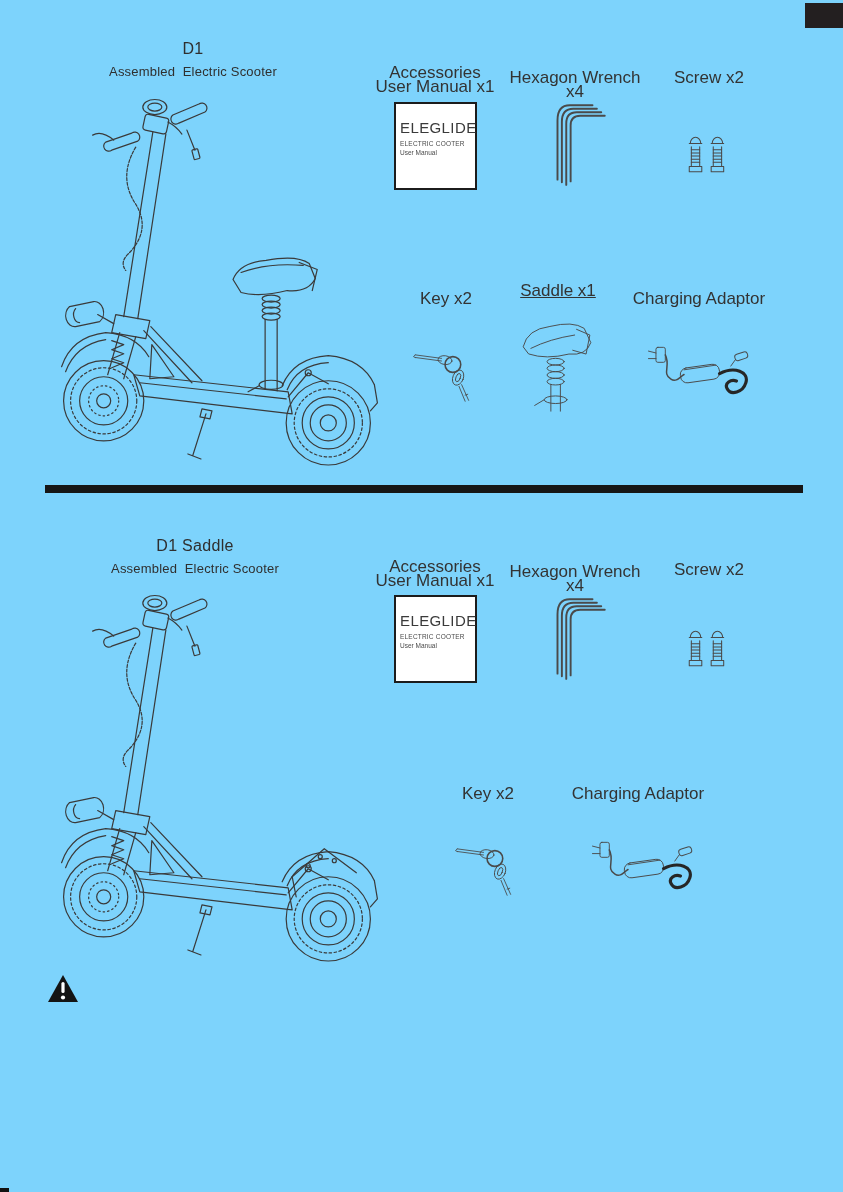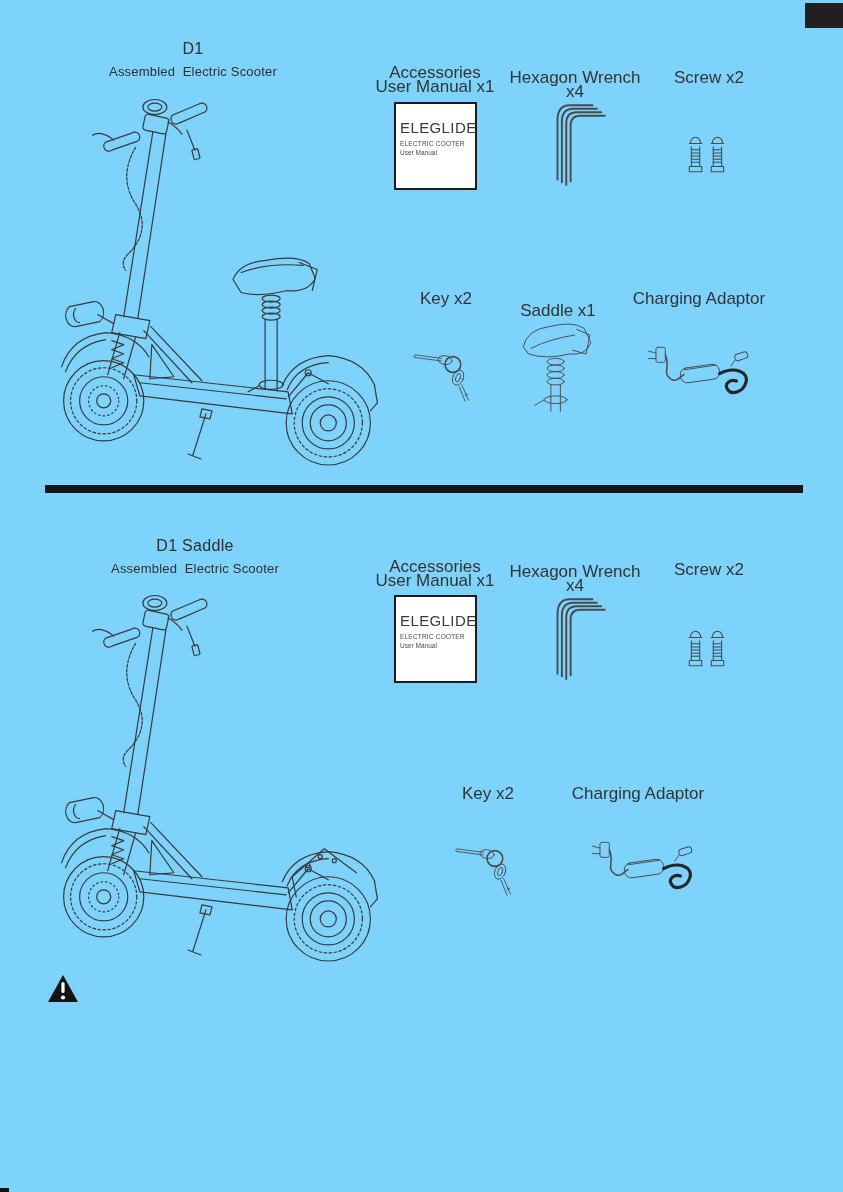--- a/index.html
+++ b/index.html
@@ -197,21 +197,21 @@
 
   <svg class="abs" style="left:540px;top:92px;" width="70" height="100" viewBox="0 0 80 110">
     <use href="#hex-wrench-set"></use>
   </svg>
 
   <svg class="abs" style="left:683px;top:133px;" width="48" height="42" viewBox="0 0 46 40">
     <use href="#screw-pair"></use>
   </svg>
 
   <div class="abs label" style="left:406px;top:292px;width:80px;">Key x2</div>
-  <div class="abs label" style="left:518px;top:304px;width:80px;">Saddle x1</div>
+  <div class="abs label" style="left:518px;top:284px;width:80px;text-decoration:underline;">Saddle x1</div>
   <div class="abs label" style="left:629px;top:292px;width:140px;">Charging Adaptor</div>
 
   <svg class="abs" style="left:410px;top:332px;" width="70" height="72" viewBox="0 0 80 82">
     <use href="#key-pair"></use>
   </svg>
 
   <svg class="abs" style="left:517px;top:316px;" width="82" height="98" viewBox="0 0 85 103">
     <use href="#saddle-part"></use>
   </svg>
 

